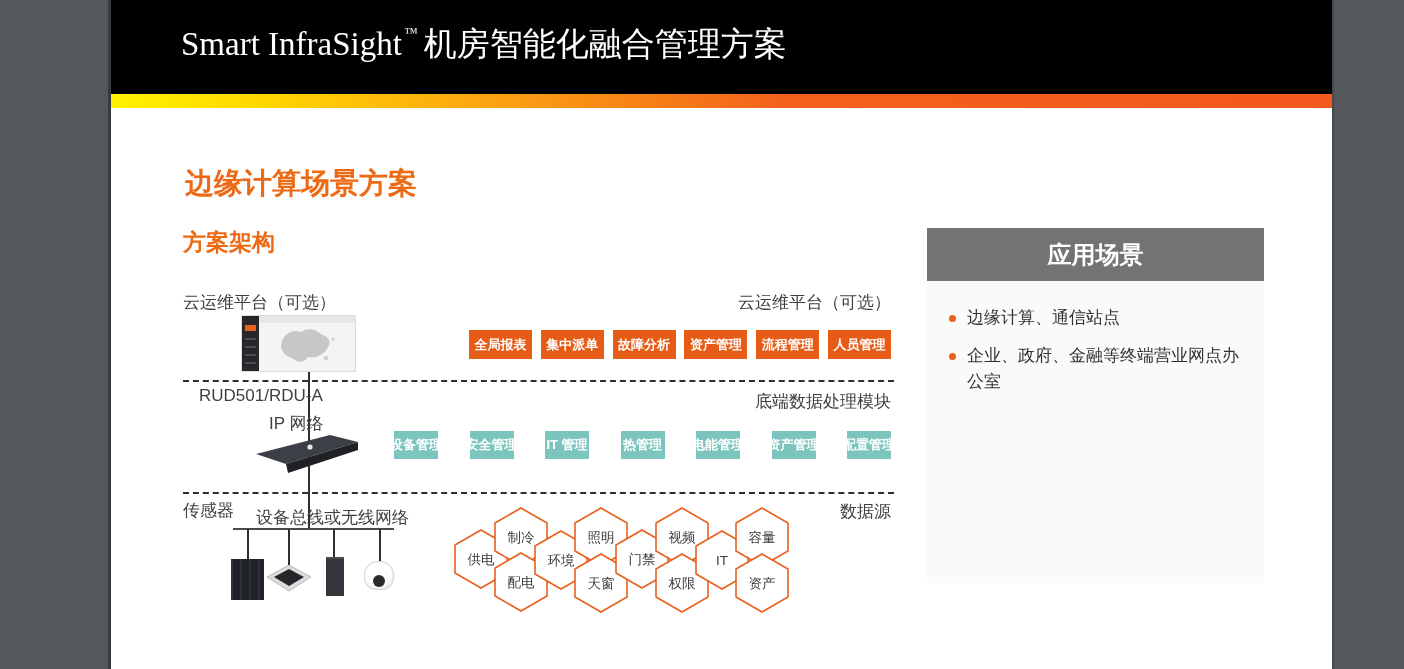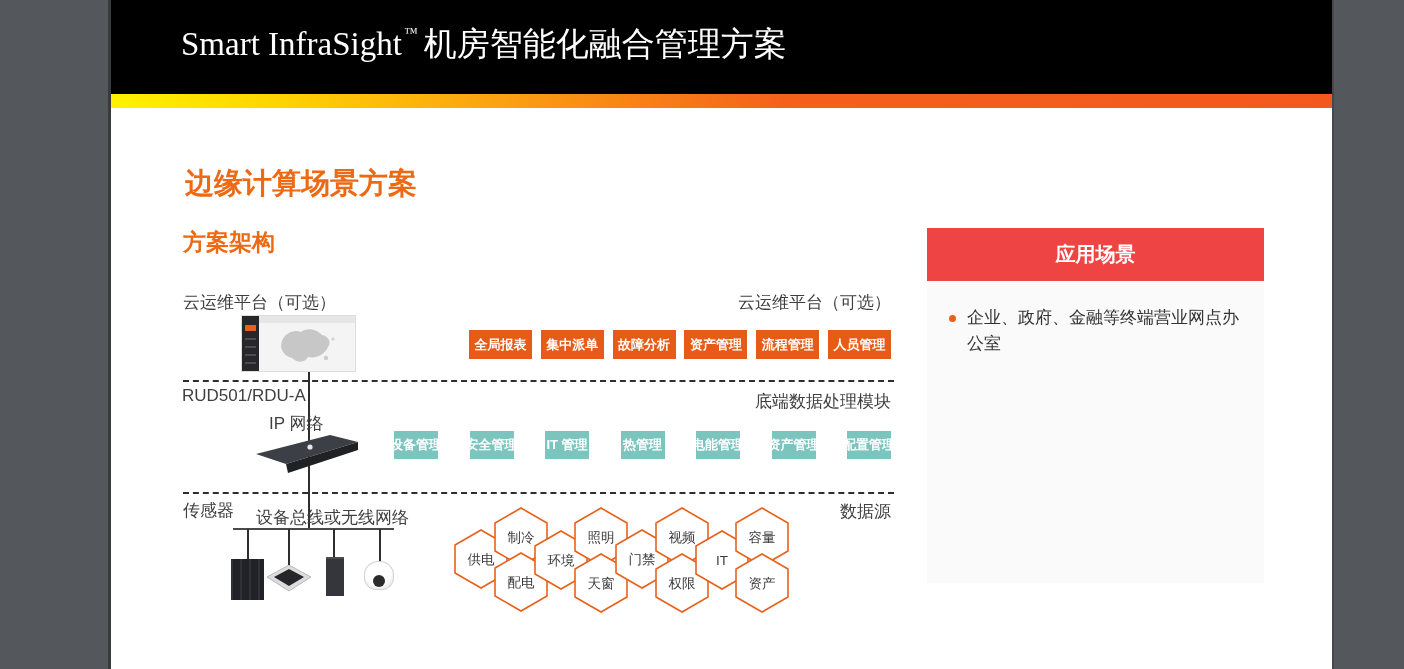--- a/index.html
+++ b/index.html
@@ -65,21 +65,21 @@
                border-radius:48% 48% 42% 42%; border:1px solid #d2d2d2; }
   .cam .lens { position:absolute; left:9px; top:14px; width:12px; height:12px; border-radius:50%;
                background:#2b2b2b; }
   
   .honey { position:absolute; left:338px; top:503px; }
   .honey polygon { fill:#ffffff; stroke:#E8611C; stroke-width:1.6; }
   .honey text { font-family:"Liberation Sans","DejaVu Sans",sans-serif; font-size:13.5px;
                 fill:#3a3a3a; text-anchor:middle; }
   
   .sidebar { position:absolute; left:816px; top:228px; width:337px; }
-  .sidebar-hd { height:53px; background:#ef4444; color:#fff; font-size:20px; font-weight:bold;
+  .sidebar-hd { height:53px; background:#737373; color:#fff; font-size:24px; font-weight:bold;
                 display:flex; align-items:center; justify-content:center; }
   .sidebar-bd { height:302px; background:#FAFAFA; padding:24px 20px 0 18px; }
   .sidebar-bd ul { list-style:none; }
   .sidebar-bd li { position:relative; padding-left:22px; margin-bottom:12px;
                    font-size:17px; line-height:26px; color:#333; }
   .sidebar-bd li::before { content:""; position:absolute; left:4px; top:10px; width:7px; height:7px;
                    border-radius:50%; background:#E8611C; }
 </style>
 </head>
 <body>
@@ -119,21 +119,21 @@
     <span class="btn orange">全局报表</span>
     <span class="btn orange">集中派单</span>
     <span class="btn orange">故障分析</span>
     <span class="btn orange">资产管理</span>
     <span class="btn orange">流程管理</span>
     <span class="btn orange">人员管理</span>
   </div>
 
   <div class="dash" style="left:72px; top:380px; width:711px;"></div>
 
-  <div class="lbl" style="left:71px; top:386px;">RUD501/RDU-A</div>
+  <div class="lbl" style="left:88px; top:386px;">RUD501/RDU-A</div>
   <div class="lbl" style="right:441px; top:390px;">底端数据处理模块</div>
   <div class="lbl" style="left:158px; top:412px;">IP 网络</div>
 
   <svg class="server" width="105" height="46" viewBox="0 0 105 46">
     <polygon points="2,26 76,7 104,14 32,36" fill="#3c4046"></polygon>
     <polygon points="32,36 104,14 104,22 34,45" fill="#1f2125"></polygon>
     <circle cx="56" cy="19" r="2.6" fill="#e8e8e8"></circle>
     <rect x="44" y="32" width="14" height="2" fill="#585c63" transform="skewY(-9) translate(0,40)"></rect>
     <rect x="64" y="27" width="14" height="2" fill="#585c63" transform="skewY(-9) translate(0,40)"></rect>
   </svg>
@@ -219,18 +219,19 @@
     <g>
       <polygon points="313,51 339,66 339,94 313,109 287,94 287,66"></polygon>
       <text x="313" y="85">资产</text>
     </g>
   </svg>
 
   <aside class="sidebar">
     <div class="sidebar-hd">应用场景</div>
     <div class="sidebar-bd">
       <ul>
+        <li>边缘计算、通信站点</li>
         <li>企业、政府、金融等终端营业网点办公室</li>
       </ul>
     </div>
   </aside>
 
 </div>
 
 </body></html>

